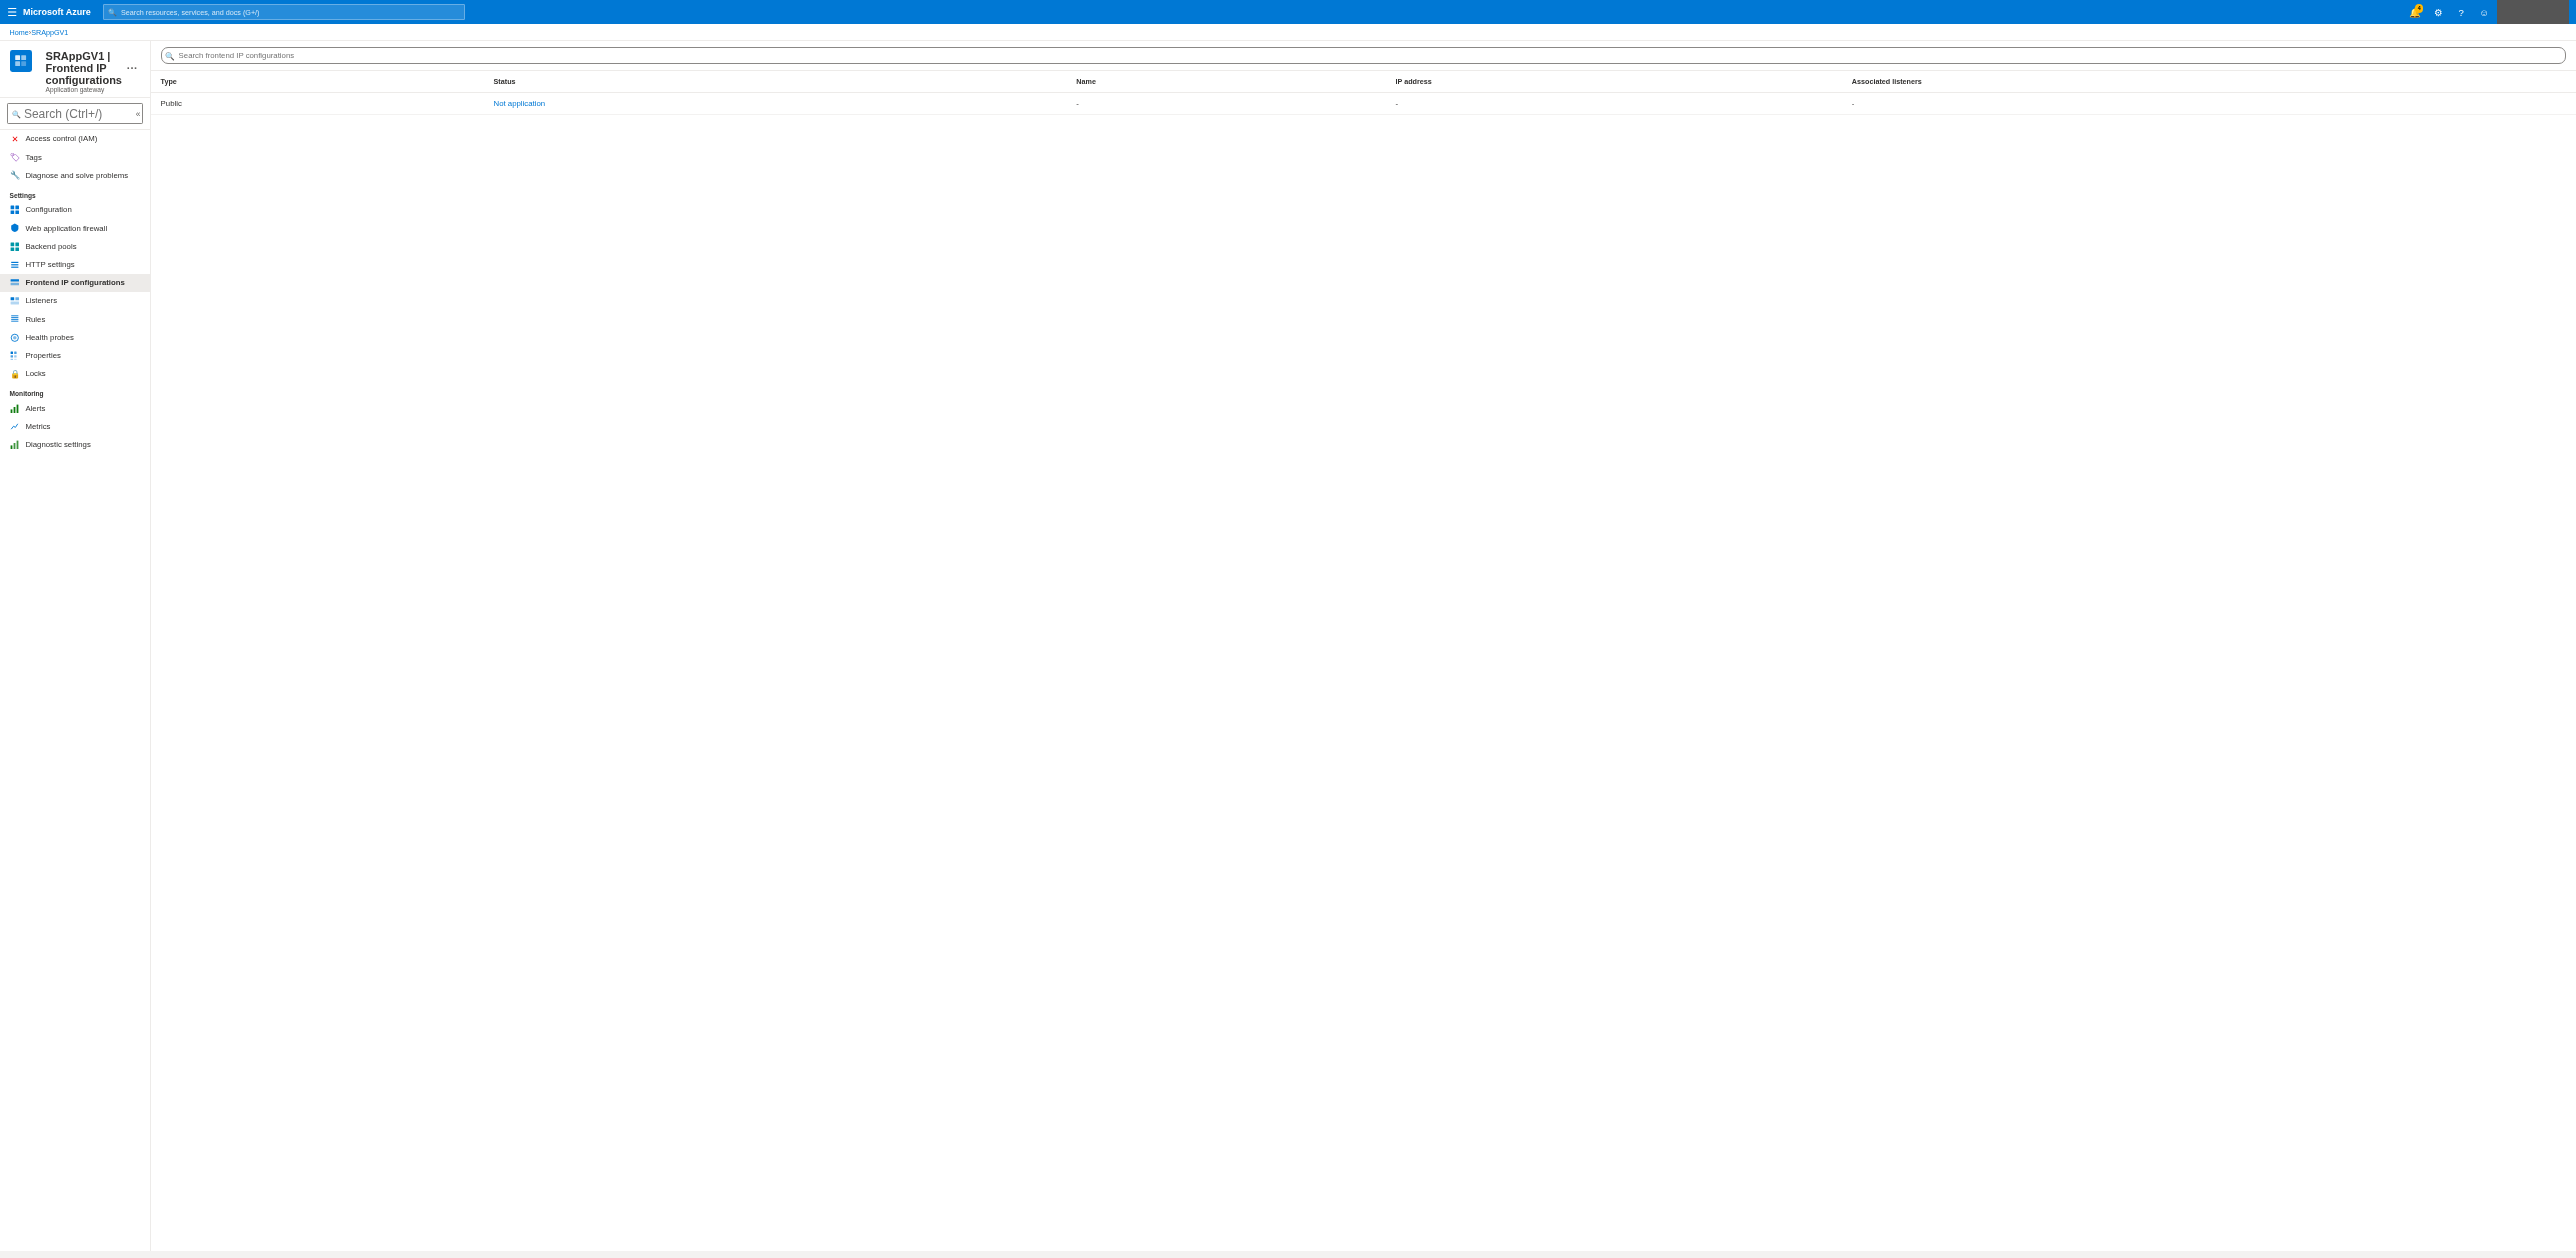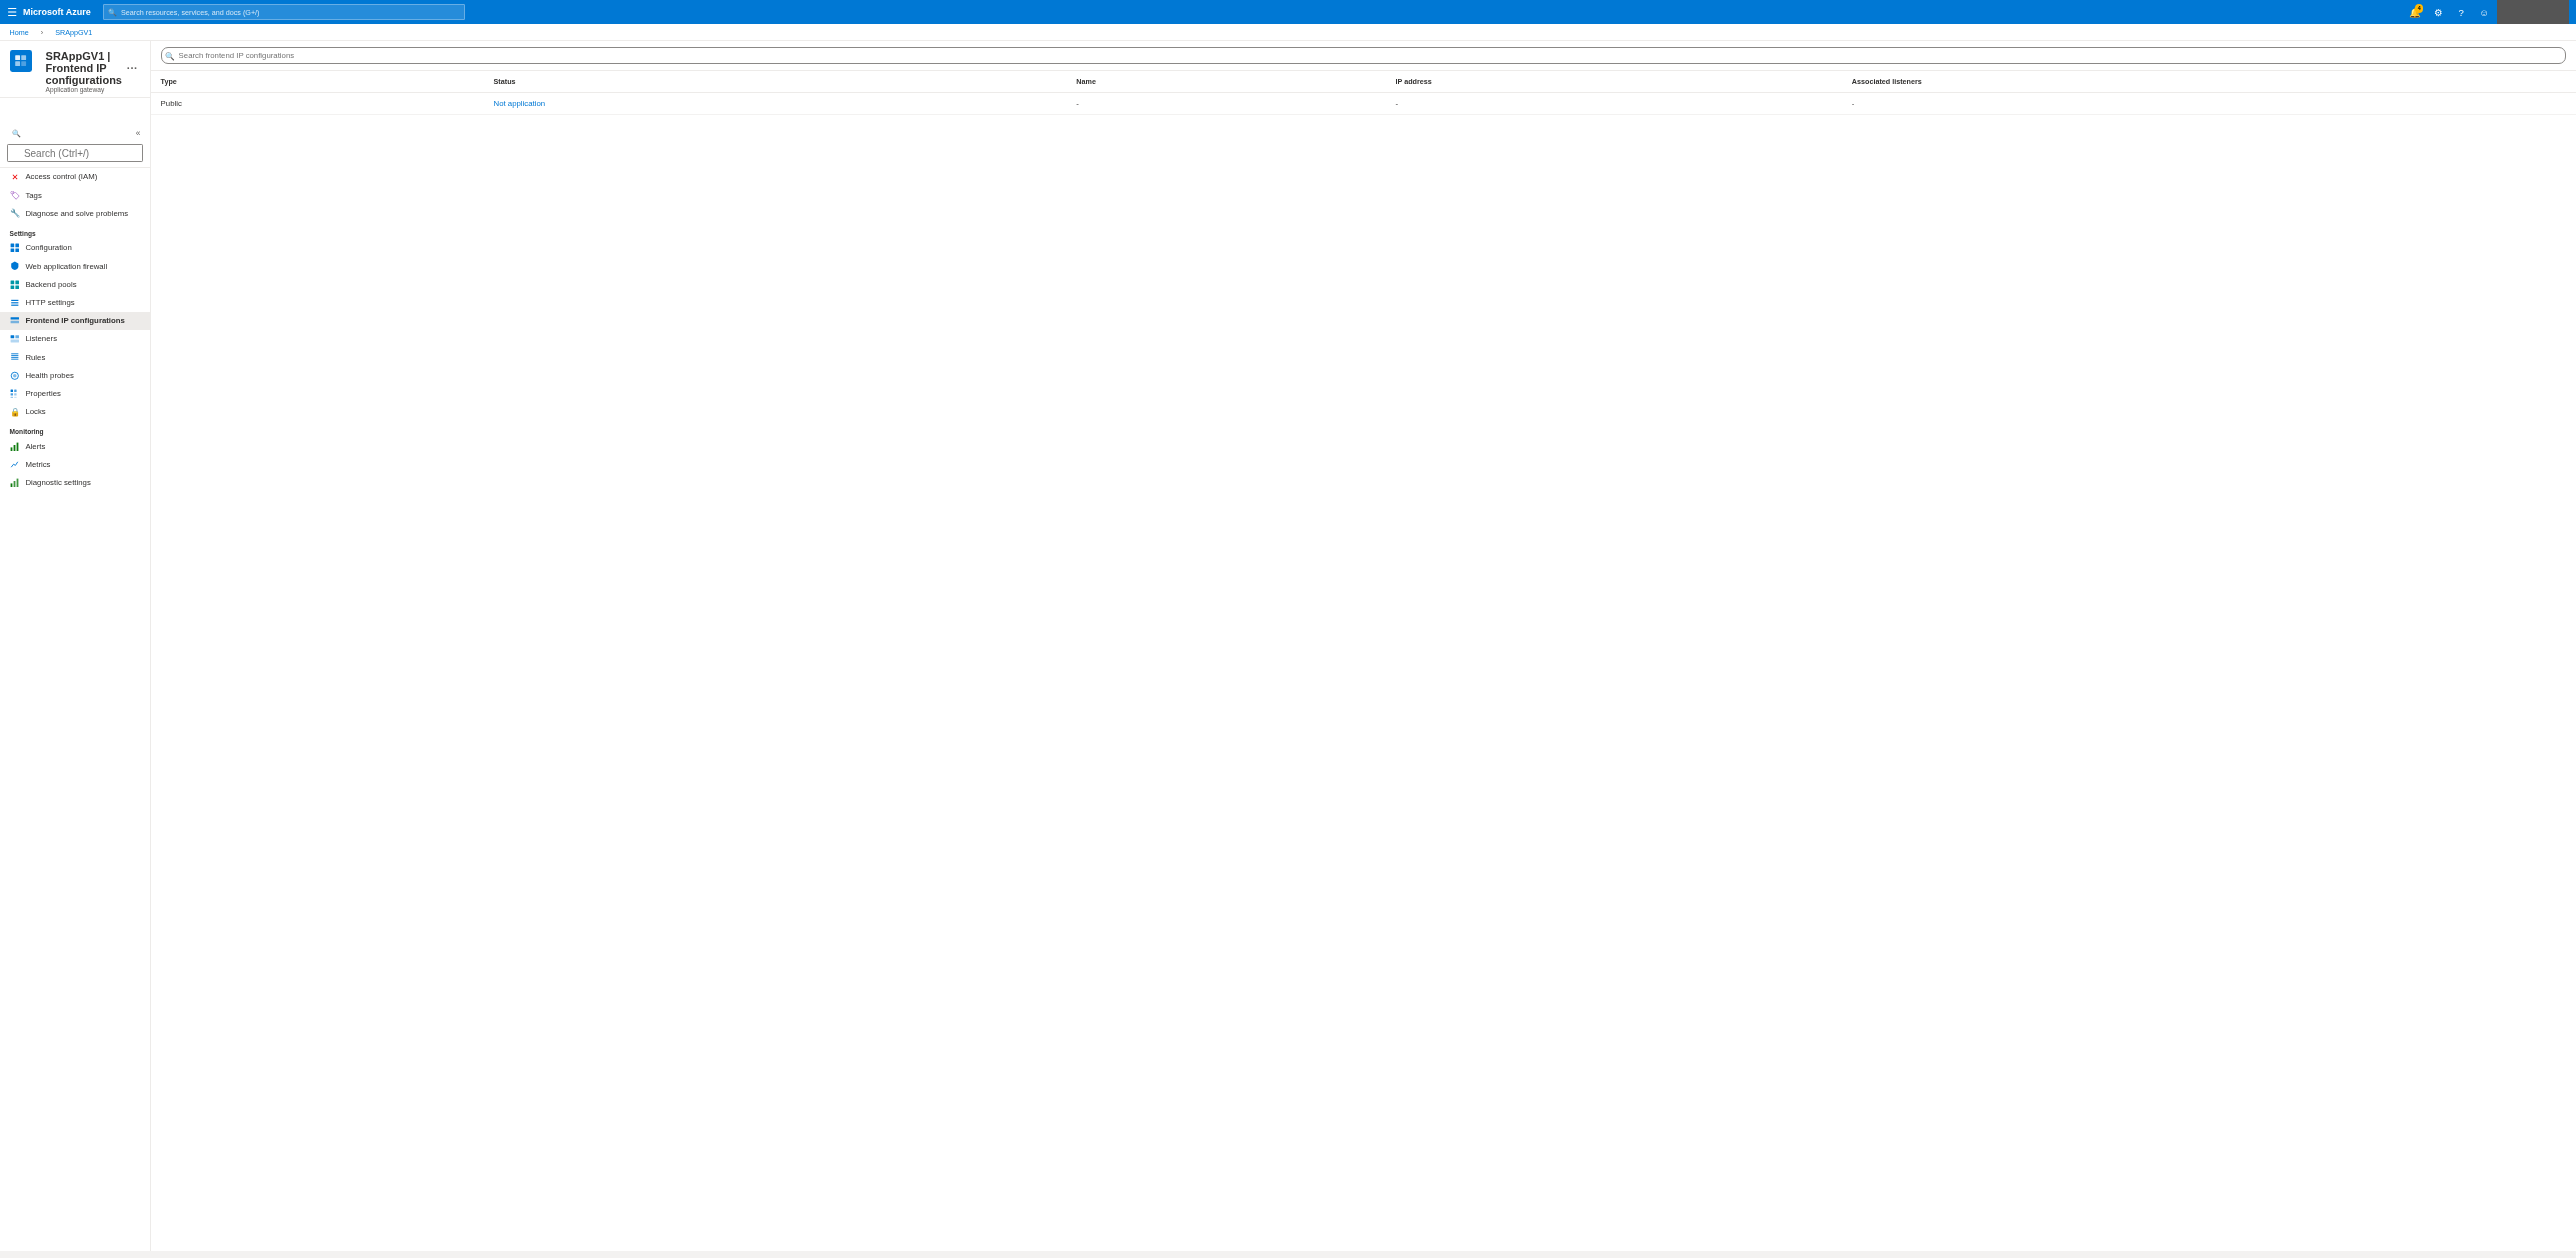--- a/index.html
+++ b/index.html
@@ -56,21 +56,21 @@
     }
 
     
     .breadcrumb {
       background: white;
       padding: 3.6px 9.6px;
       font-size: 7.2px;
       color: #0078d4;
       display: flex;
       align-items: center;
-      gap: 12px;
+      gap: 0;
       border-bottom: 0.6px solid #edebe9;
     }
     .breadcrumb span { color: #605e5c; }
     .breadcrumb a { color: #0078d4; text-decoration: none; cursor: pointer; }
 
     
     .main-layout {
       display: flex;
       height: calc(100vh - 48px);
       background: white;
@@ -117,25 +117,24 @@
     
     .sidebar-search {
       padding: 4.8px 7.2px;
       border-bottom: 0.6px solid #edebe9;
     }
     .sidebar-search input {
       width: 100%;
       border: 0.6px solid #8a8886;
       border-radius: 1.2px;
       padding: 2.4px 4.8px 2.4px 15.7px;
-      font-size: 10px;
+      font-size: 12px;
       color: #323130;
       outline: none;
       background: white;
-      margin-top: 41px;
     }
     .sidebar-search-wrap {
       position: relative;
     }
     .sidebar-search-wrap .search-icon-s {
       position: absolute; left: 4.8px; top: 50%; transform: translateY(-50%);
       color: #605e5c; font-size: 7.2px; pointer-events: none;
     }
     .sidebar-collapse {
       position: absolute; right: 0; top: 50%; transform: translateY(-50%);

